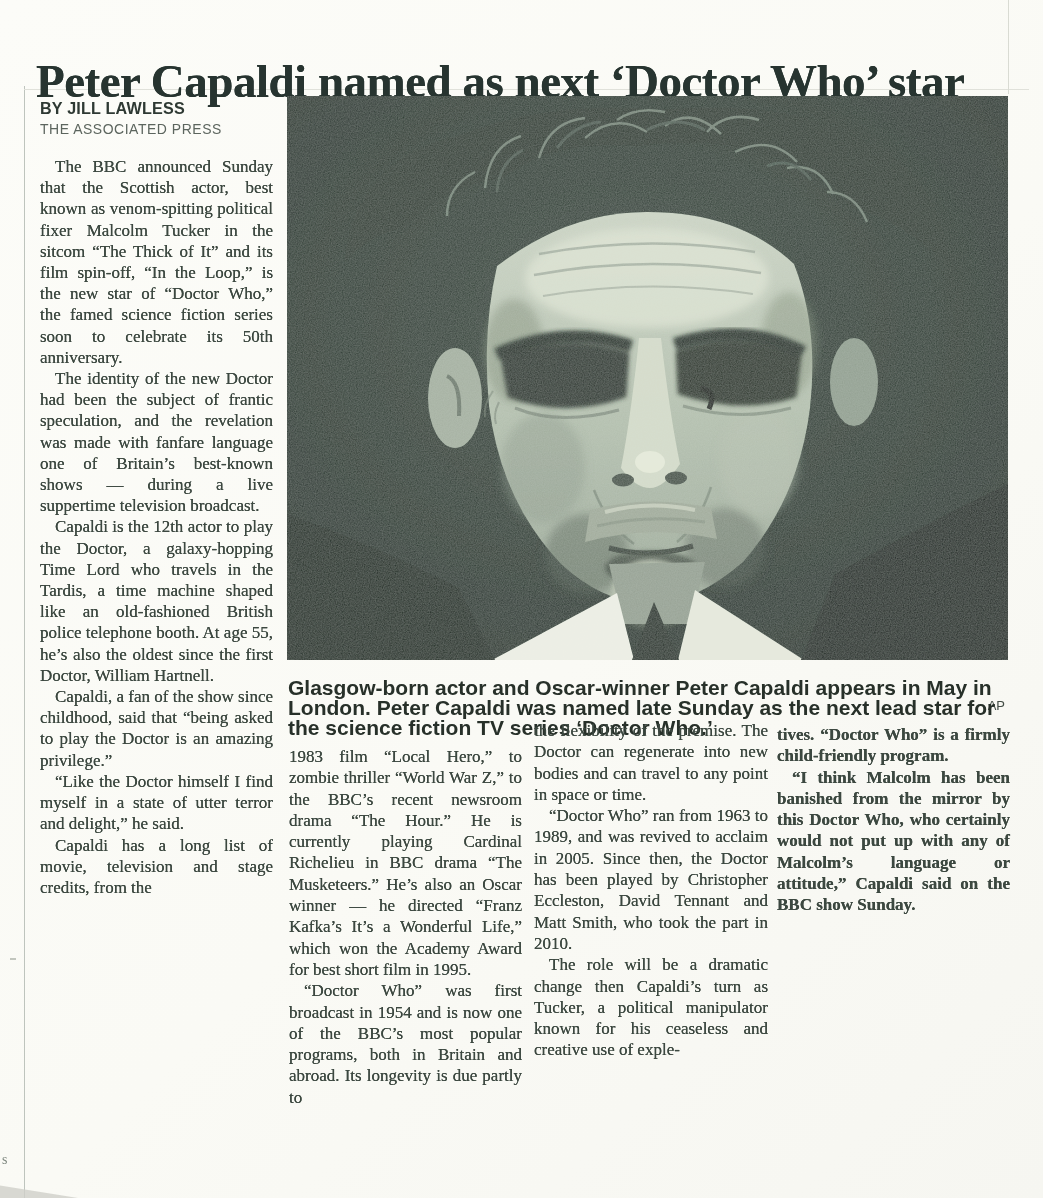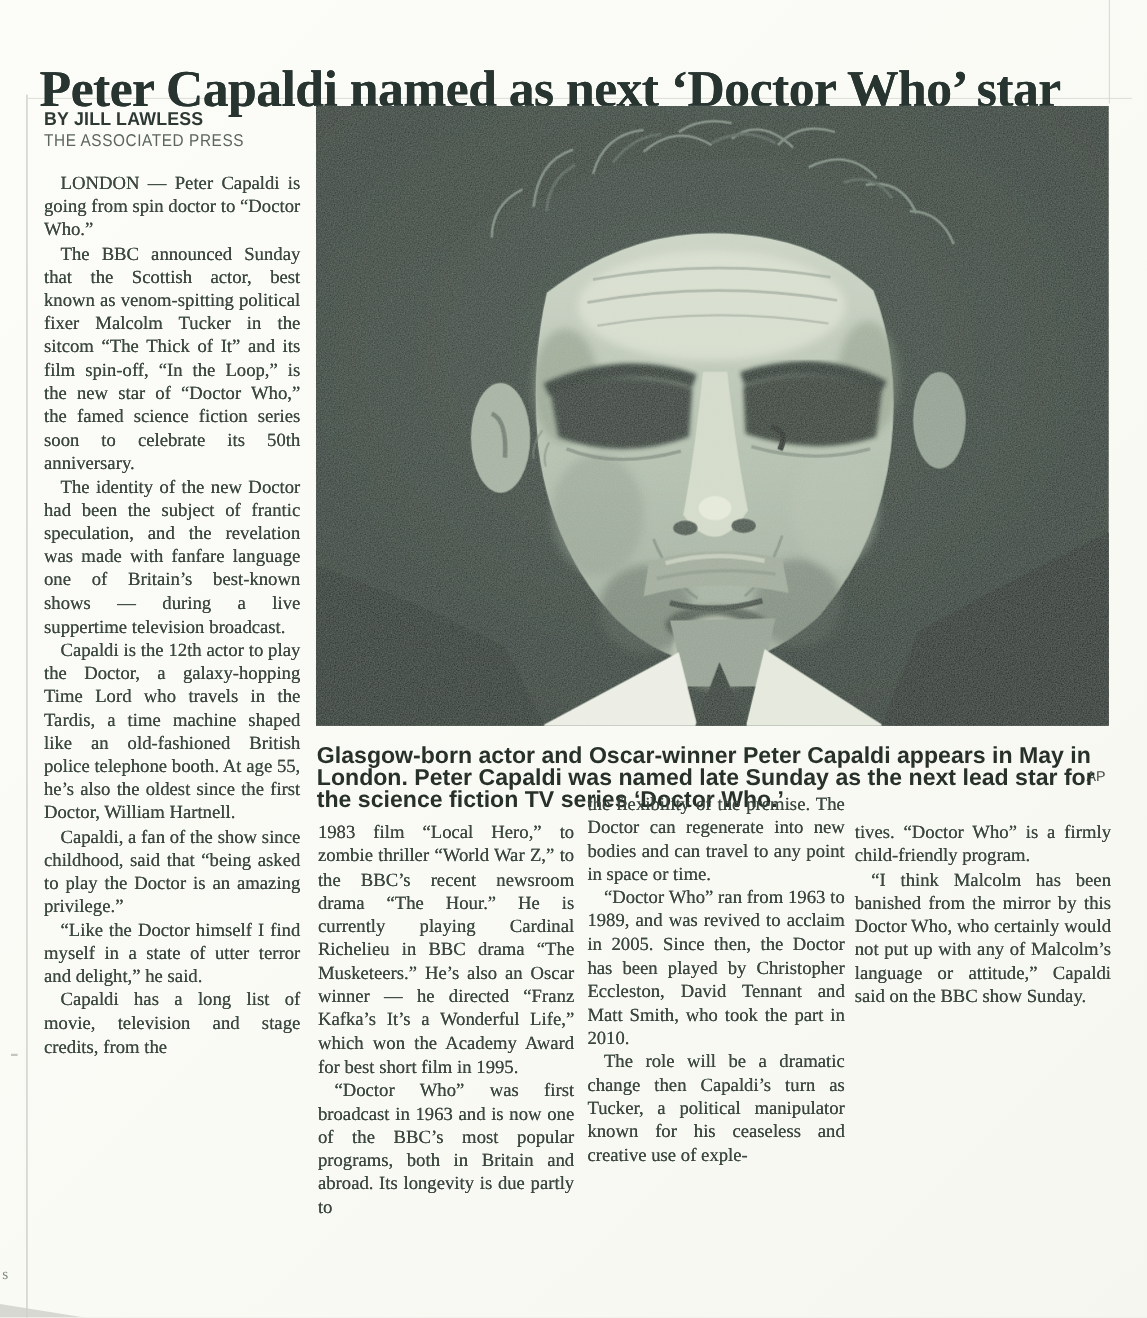--- a/index.html
+++ b/index.html
@@ -60,21 +60,21 @@
     font-size:17px;line-height:21.2px;
     text-align:justify;
     color:#3c4840;
     text-shadow:0 0 0.35px #3c4840;
   }
   .col p{margin:0;text-indent:15px;}
   .col p.cont{text-indent:0;}
   #col1{left:40px;top:156px;}
   #col2{left:289px;top:746px;line-height:21.3px;}
   #col3{left:534px;top:720px;width:234px;line-height:21.3px;}
-  #col4{left:777px;top:746px;line-height:21.3px;}
+  #col4{left:777px;top:724px;line-height:21.3px;font-weight:bold;}
 </style>
 </head>
 <body>
 
 <div class="page">
 
   <div class="edge-rule"></div>
   <div class="scan-line"></div>
   <div class="edge-rule-top-right"></div>
   <div class="margin-s">s</div>
@@ -204,32 +204,31 @@
         </g>
       </g>
     </svg>
   </figure>
 
   <div class="photo-credit">AP</div>
 
   <div class="caption">Glasgow-born actor and Oscar-winner Peter Capaldi appears in May in London. Peter Capaldi was named late Sunday as the next lead star for the science fiction TV series ‘Doctor Who.’</div>
 
   <div class="col" id="col1">
-    <p>LONDON — Peter Capaldi is going from spin doctor to “Doctor Who.”</p>
     <p>The BBC announced Sunday that the Scottish actor, best known as venom-spitting political fixer Malcolm Tucker in the sitcom “The Thick of It” and its film spin-off, “In the Loop,” is the new star of “Doctor Who,” the famed science fiction series soon to celebrate its 50th anniversary.</p>
     <p>The identity of the new Doctor had been the subject of frantic speculation, and the revelation was made with fanfare language one of Britain’s best-known shows — during a live suppertime television broadcast.</p>
     <p>Capaldi is the 12th actor to play the Doctor, a galaxy-hopping Time Lord who travels in the Tardis, a time machine shaped like an old-fashioned British police telephone booth. At age 55, he’s also the oldest since the first Doctor, William Hartnell.</p>
     <p>Capaldi, a fan of the show since childhood, said that “being asked to play the Doctor is an amazing privilege.”</p>
     <p>“Like the Doctor himself I find myself in a state of utter terror and delight,” he said.</p>
     <p>Capaldi has a long list of movie, television and stage credits, from the</p>
   </div>
 
   <div class="col" id="col2">
     <p class="cont">1983 film “Local Hero,” to zombie thriller “World War Z,” to the BBC’s recent newsroom drama “The Hour.” He is currently playing Cardinal Richelieu in BBC drama “The Musketeers.” He’s also an Oscar winner — he directed “Franz Kafka’s It’s a Wonderful Life,” which won the Academy Award for best short film in 1995.</p>
-    <p>“Doctor Who” was first broadcast in 1963 and is now one of the BBC’s most popular programs, both in Britain and abroad. Its longevity is due partly to</p>
+    <p>“Doctor Who” was first broadcast in 1954 and is now one of the BBC’s most popular programs, both in Britain and abroad. Its longevity is due partly to</p>
   </div>
 
   <div class="col" id="col3">
     <p class="cont">the flexibility of the premise. The Doctor can regenerate into new bodies and can travel to any point in space or time.</p>
     <p>“Doctor Who” ran from 1963 to 1989, and was revived to acclaim in 2005. Since then, the Doctor has been played by Christopher Eccleston, David Tennant and Matt Smith, who took the part in 2010.</p>
     <p>The role will be a dramatic change then Capaldi’s turn as Tucker, a political manipulator known for his ceaseless and creative use of exple-</p>
   </div>
 
   <div class="col" id="col4">
     <p class="cont">tives. “Doctor Who” is a firmly child-friendly program.</p>

